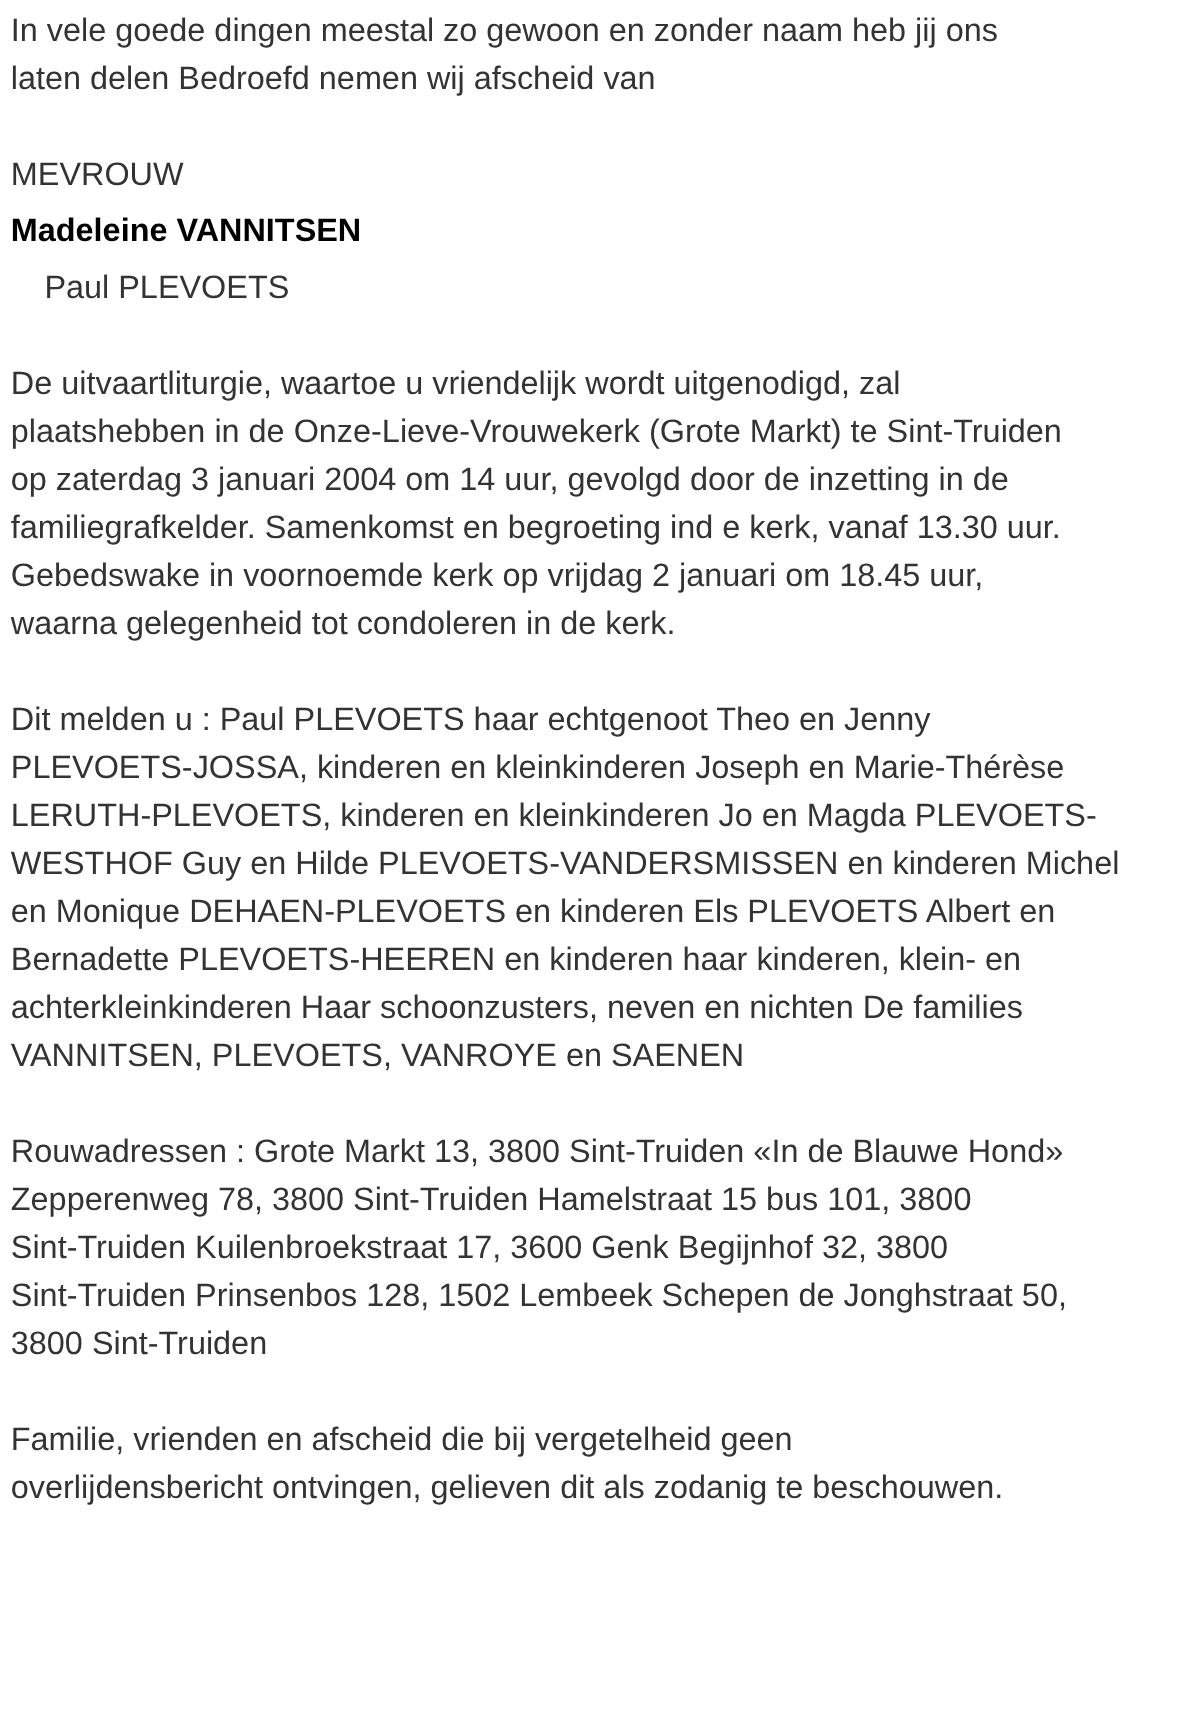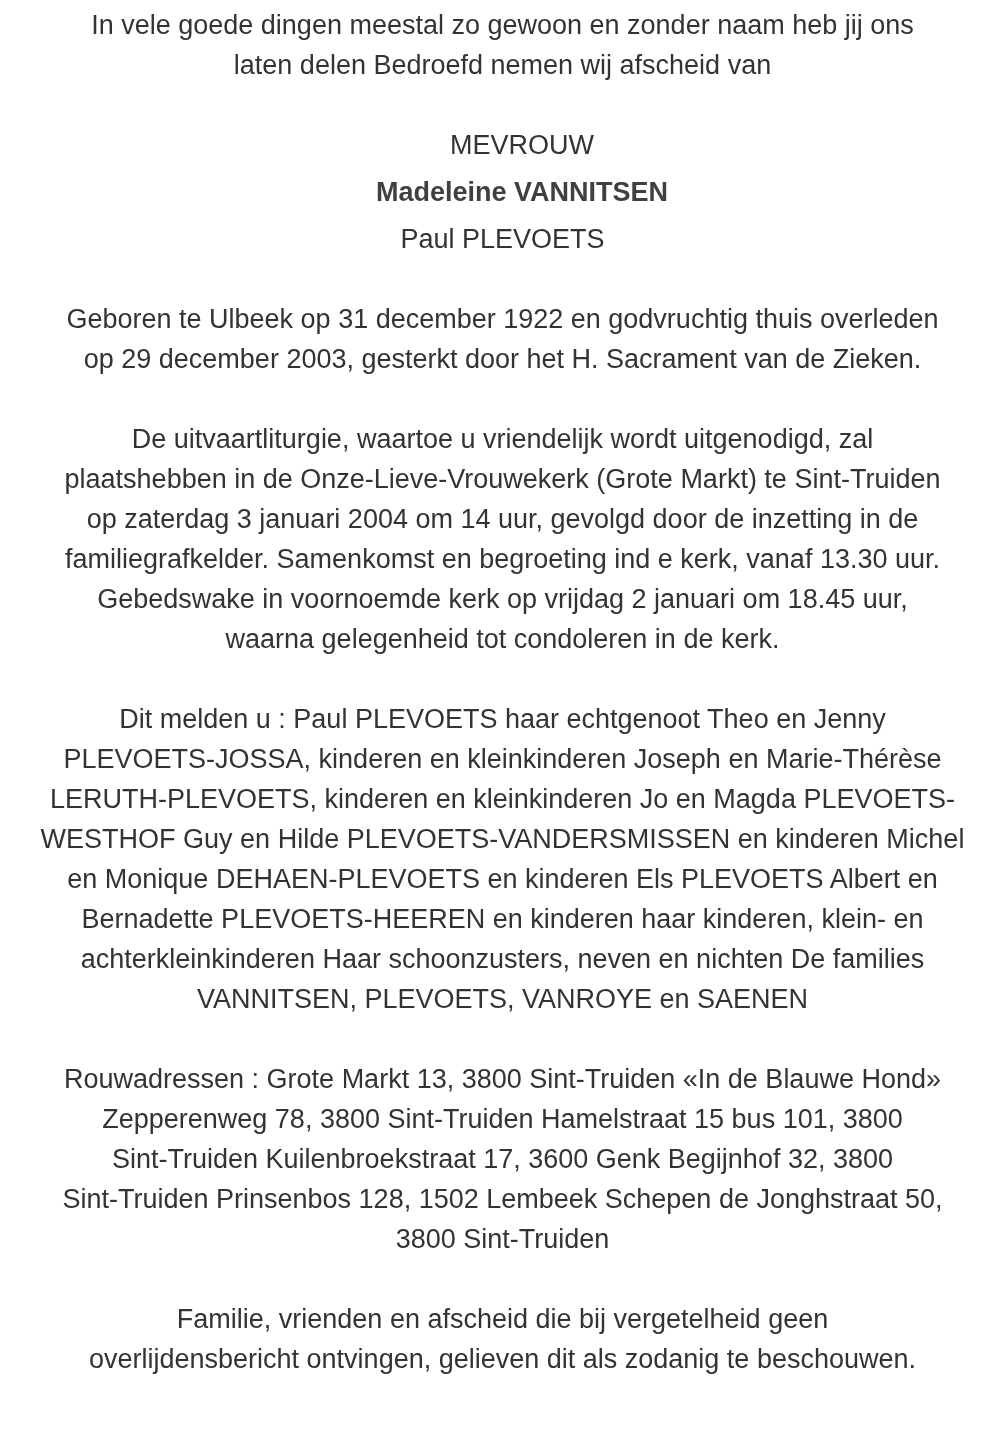--- a/index.html
+++ b/index.html
@@ -17,50 +17,47 @@
     color: #333333;
     -webkit-font-smoothing: antialiased;
   }
   .doc {
     padding: 5px 4px 0 9px;
   }
   .doc p {
     margin: 0 0 40px 0;
     white-space: pre; 
     letter-spacing: 0;
-    text-align: center;
   }
   .doc p.hline {
     margin-bottom: 7px; 
-    margin-left: 39px;
   }
   .doc p.hline-last {
     margin-bottom: 40px;
+    margin-left: 28px;
   }
   .doc p.bold {
     font-weight: 700;
-    color: #404040;
+    color: #000000;
   }
 </style>
 </head>
 <body>
 
 <div class="doc">
   <p>In vele goede dingen meestal zo gewoon en zonder naam heb jij ons
 laten delen Bedroefd nemen wij afscheid van</p>
 
   <p class="hline">MEVROUW</p>
 
   <p class="hline bold">Madeleine VANNITSEN</p>
 
 
   <p class="hline-last">Paul PLEVOETS</p>
 
-  <p>Geboren te Ulbeek op 31 december 1922 en godvruchtig thuis overleden
-op 29 december 2003, gesterkt door het H. Sacrament van de Zieken.</p>
 
   <p>De uitvaartliturgie, waartoe u vriendelijk wordt uitgenodigd, zal
 plaatshebben in de Onze-Lieve-Vrouwekerk (Grote Markt) te Sint-Truiden
 op zaterdag 3 januari 2004 om 14 uur, gevolgd door de inzetting in de
 familiegrafkelder. Samenkomst en begroeting ind e kerk, vanaf 13.30 uur.
 Gebedswake in voornoemde kerk op vrijdag 2 januari om 18.45 uur,
 waarna gelegenheid tot condoleren in de kerk.</p>
 
   <p>Dit melden u : Paul PLEVOETS haar echtgenoot Theo en Jenny
 PLEVOETS-JOSSA, kinderen en kleinkinderen Joseph en Marie-Thérèse

